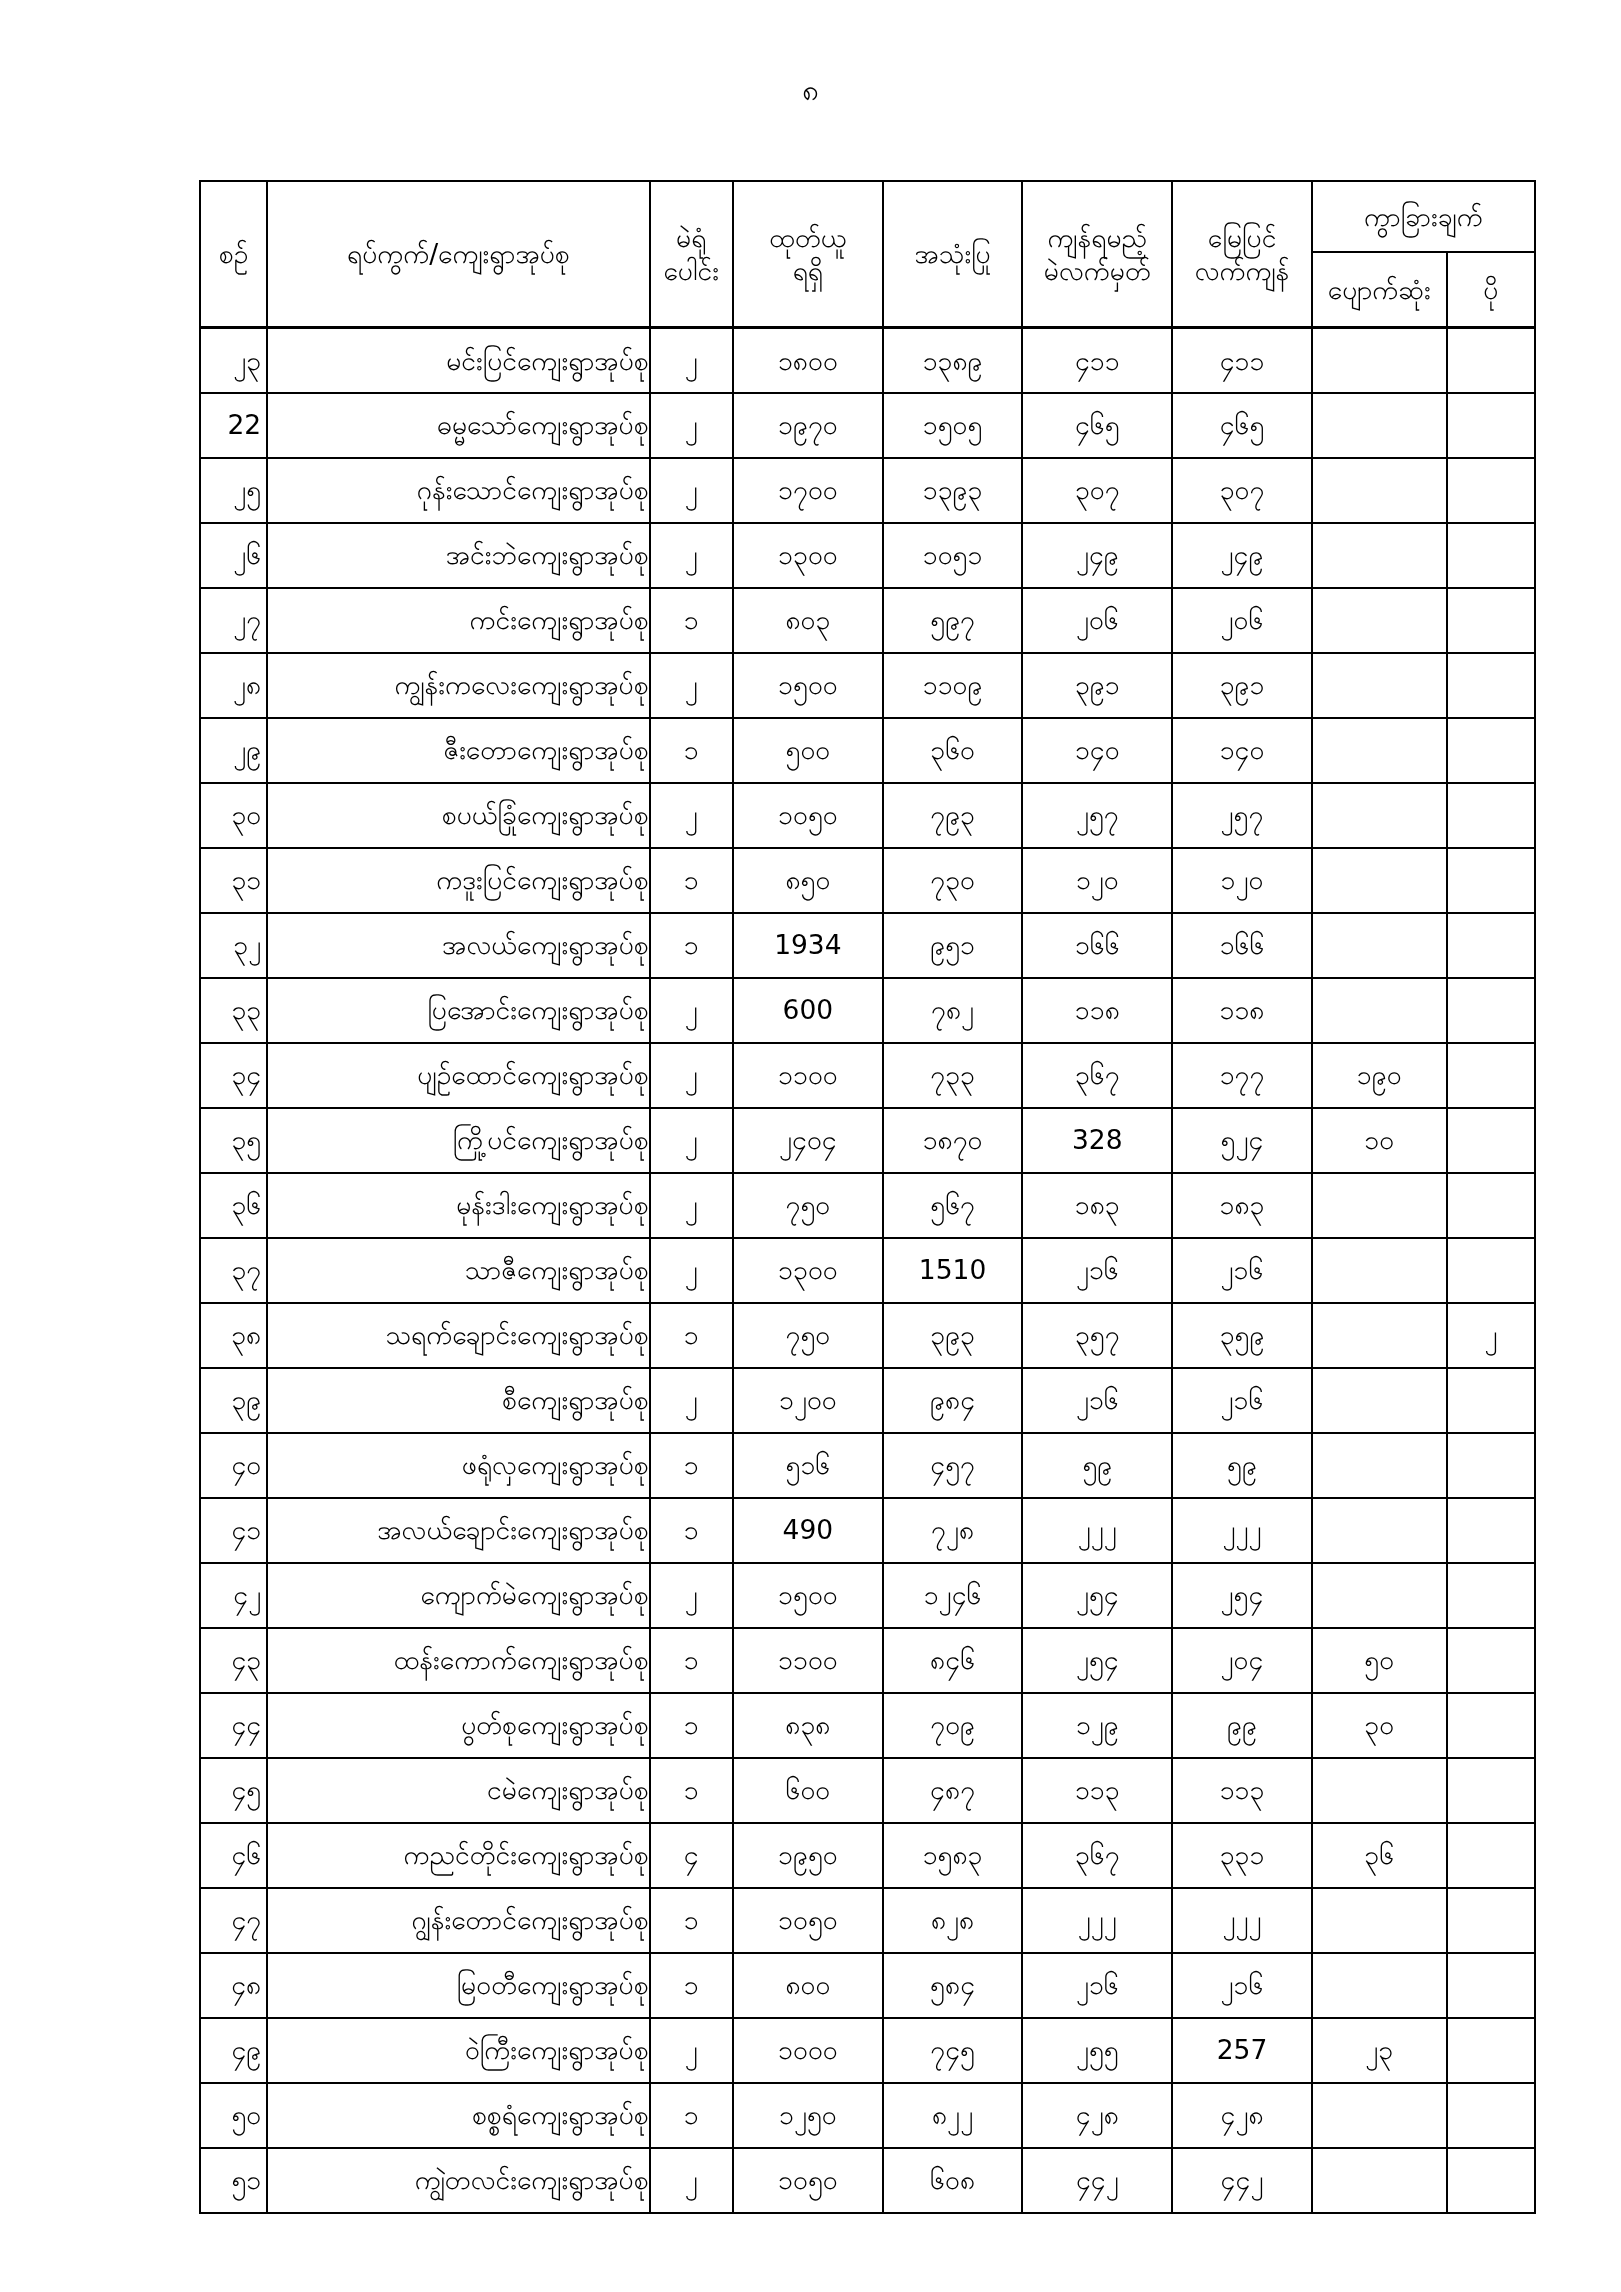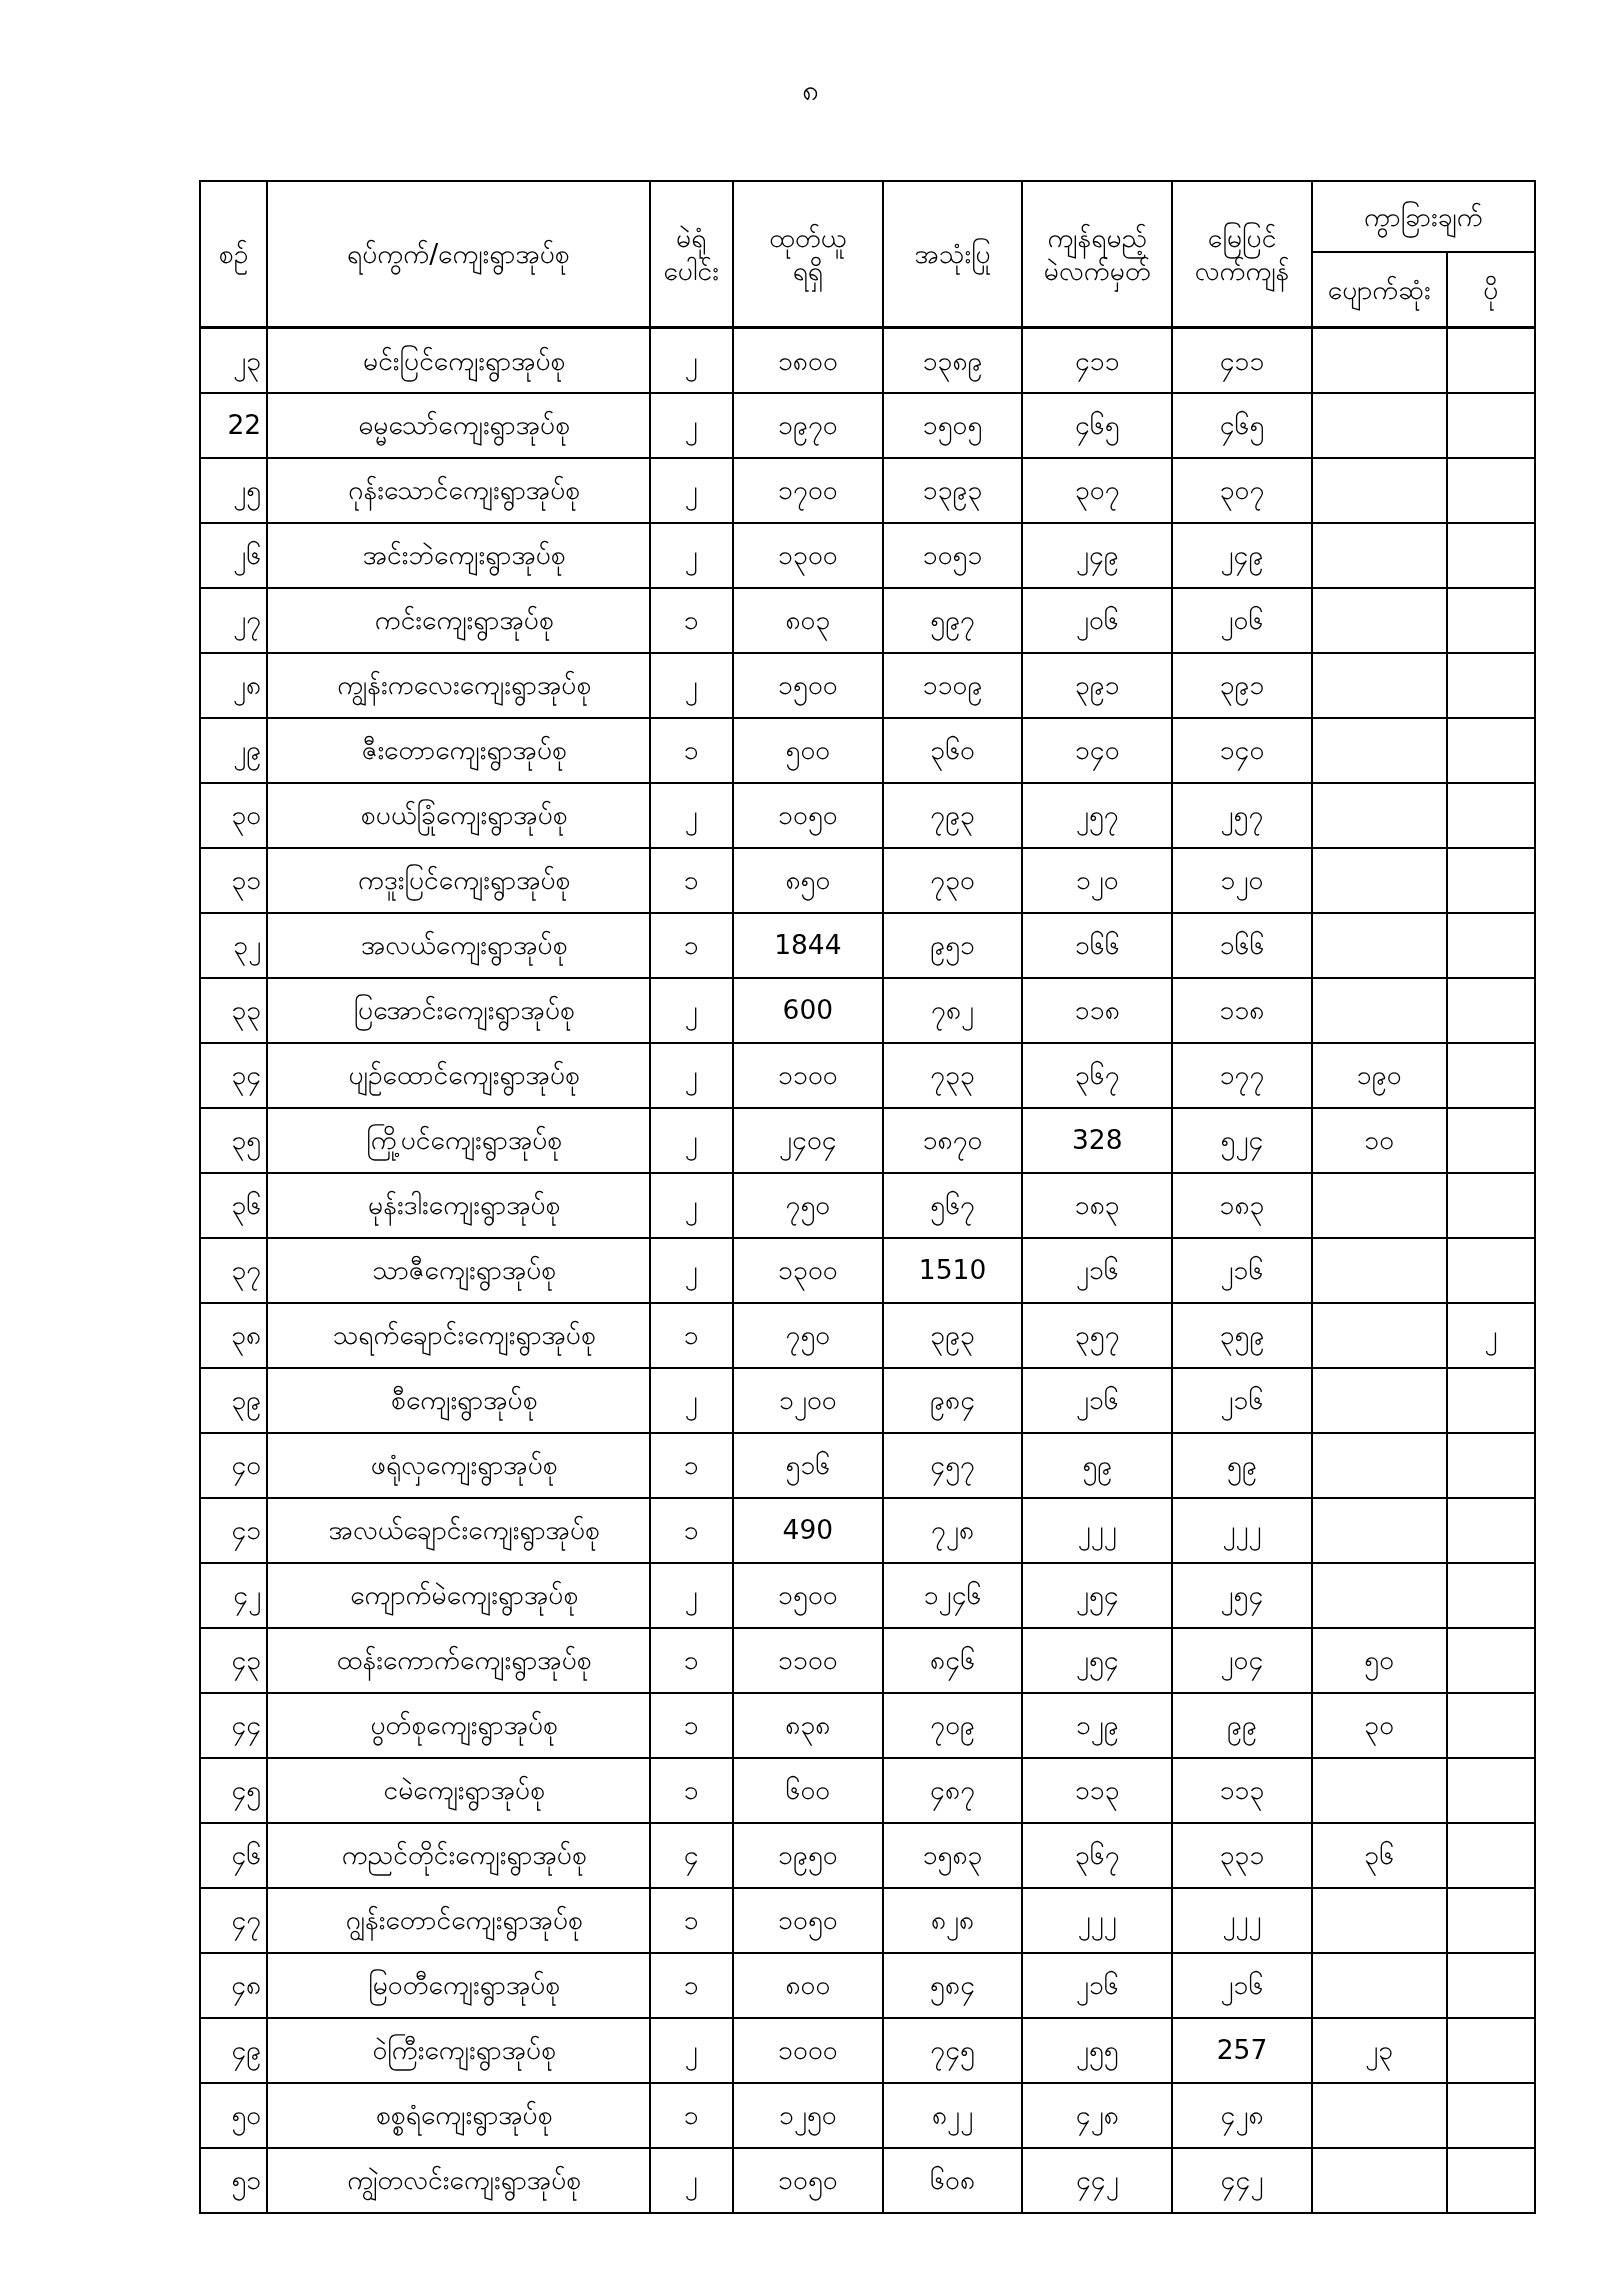--- a/index.html
+++ b/index.html
@@ -45,21 +45,21 @@
     text-align:center;
     padding:0;
     overflow:hidden;
     white-space:nowrap;
   }
   .ballot-table thead th{height:69px;}
   .ballot-table thead tr.sub-header th{height:73px;}
   .ballot-table thead{border-bottom:3.9px solid #000;}
   .ballot-table tbody tr{height:65px;}
   td.cell-serial{text-align:right;padding-right:4.9px;}
-  td.cell-village-name{text-align:center;padding-left:11.8px;}
+  td.cell-village-name{text-align:right;padding-left:11.8px;}
 </style>
 </head>
 <body>
 
 <div class="page-number">၈</div>
 
 <table class="ballot-table">
   <colgroup>
     <col class="c-serial">
       <col class="c-name">
@@ -196,21 +196,21 @@
         <td class="cell-used">၇၃၀</td>
         <td class="cell-remaining">၁၂၀</td>
         <td class="cell-ground-balance">၁၂၀</td>
         <td class="cell-lost"></td>
         <td class="cell-extra"></td>
       </tr>
       <tr>
         <td class="cell-serial">၃၂</td>
         <td class="cell-village-name">အလယ်ကျေးရွာအုပ်စု</td>
         <td class="cell-station-count">၁</td>
-        <td class="cell-received">1844</td>
+        <td class="cell-received">1934</td>
         <td class="cell-used">၉၅၁</td>
         <td class="cell-remaining">၁၆၆</td>
         <td class="cell-ground-balance">၁၆၆</td>
         <td class="cell-lost"></td>
         <td class="cell-extra"></td>
       </tr>
       <tr>
         <td class="cell-serial">၃၃</td>
         <td class="cell-village-name">ပြအောင်းကျေးရွာအုပ်စု</td>
         <td class="cell-station-count">၂</td>

